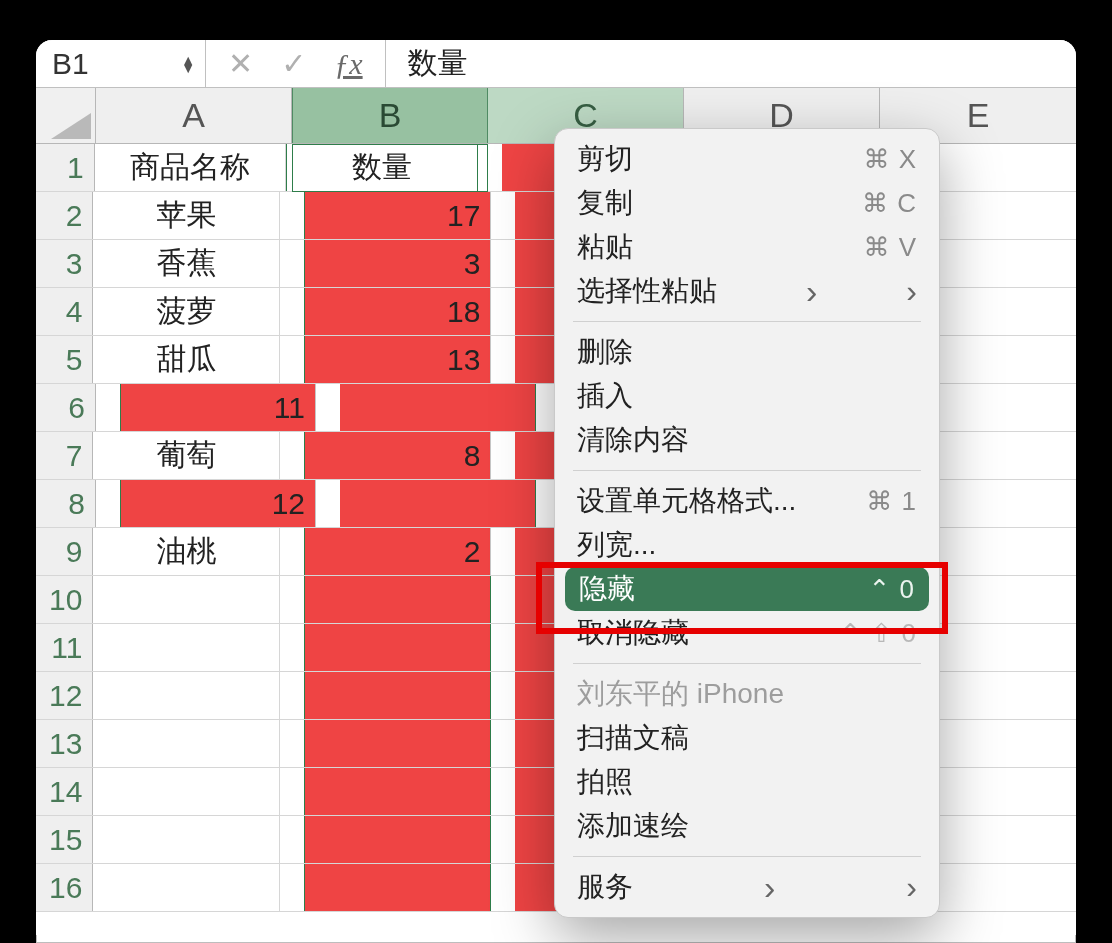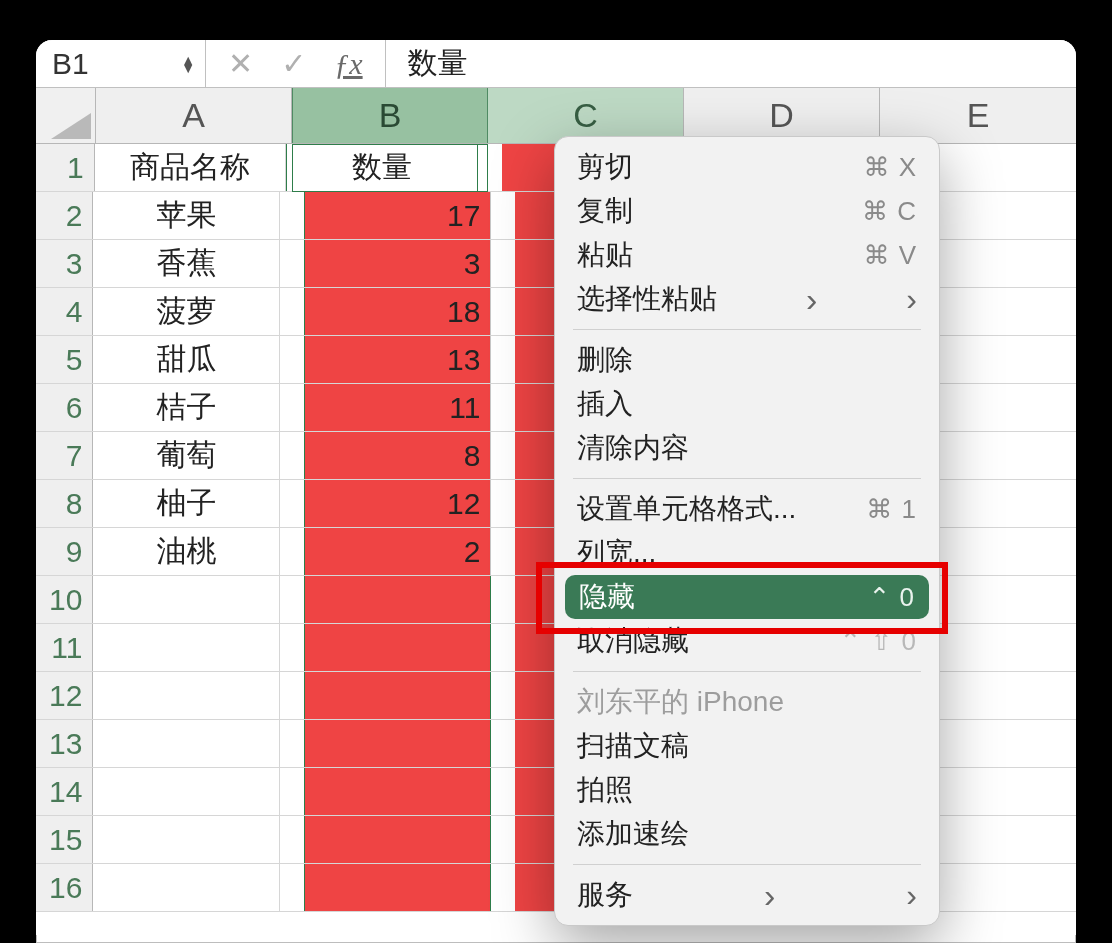--- a/index.html
+++ b/index.html
@@ -153,21 +153,21 @@
     pointer-events:none;
   }
 
   
   
 
   
   .menu {
     position:absolute;
     left: 554px;
-    top: 136px;
+    top: 128px;
     width: 386px;
     background:#f2f2f2;
     border:1px solid #c9c9c9;
     border-radius:14px;
     box-shadow: 0 20px 60px rgba(0,0,0,.35);
     padding: 8px 0;
     font-size:28px;
     color:#222;
   }
   .menu .item {
@@ -279,37 +279,35 @@
       <div class="row">
         <div class="row-h">5</div>
         <div class="cell center">甜瓜</div>
         <div class="cell shade right first-sel col-b-sel">13</div>
         <div class="cell shade col-c-sel"></div>
         <div class="cell"></div>
         <div class="cell" style="border-right:none"></div>
       </div>
       <div class="row">
         <div class="row-h">6</div>
-        <div class="cell center">桔子</div>
         <div class="cell shade right first-sel col-b-sel">11</div>
         <div class="cell shade col-c-sel"></div>
         <div class="cell"></div>
         <div class="cell" style="border-right:none"></div>
       </div>
       <div class="row">
         <div class="row-h">7</div>
         <div class="cell center">葡萄</div>
         <div class="cell shade right first-sel col-b-sel">8</div>
         <div class="cell shade col-c-sel"></div>
         <div class="cell"></div>
         <div class="cell" style="border-right:none"></div>
       </div>
       <div class="row">
         <div class="row-h">8</div>
-        <div class="cell center">柚子</div>
         <div class="cell shade right first-sel col-b-sel">12</div>
         <div class="cell shade col-c-sel"></div>
         <div class="cell"></div>
         <div class="cell" style="border-right:none"></div>
       </div>
       <div class="row">
         <div class="row-h">9</div>
         <div class="cell center">油桃</div>
         <div class="cell shade right first-sel col-b-sel">2</div>
         <div class="cell shade col-c-sel"></div>

